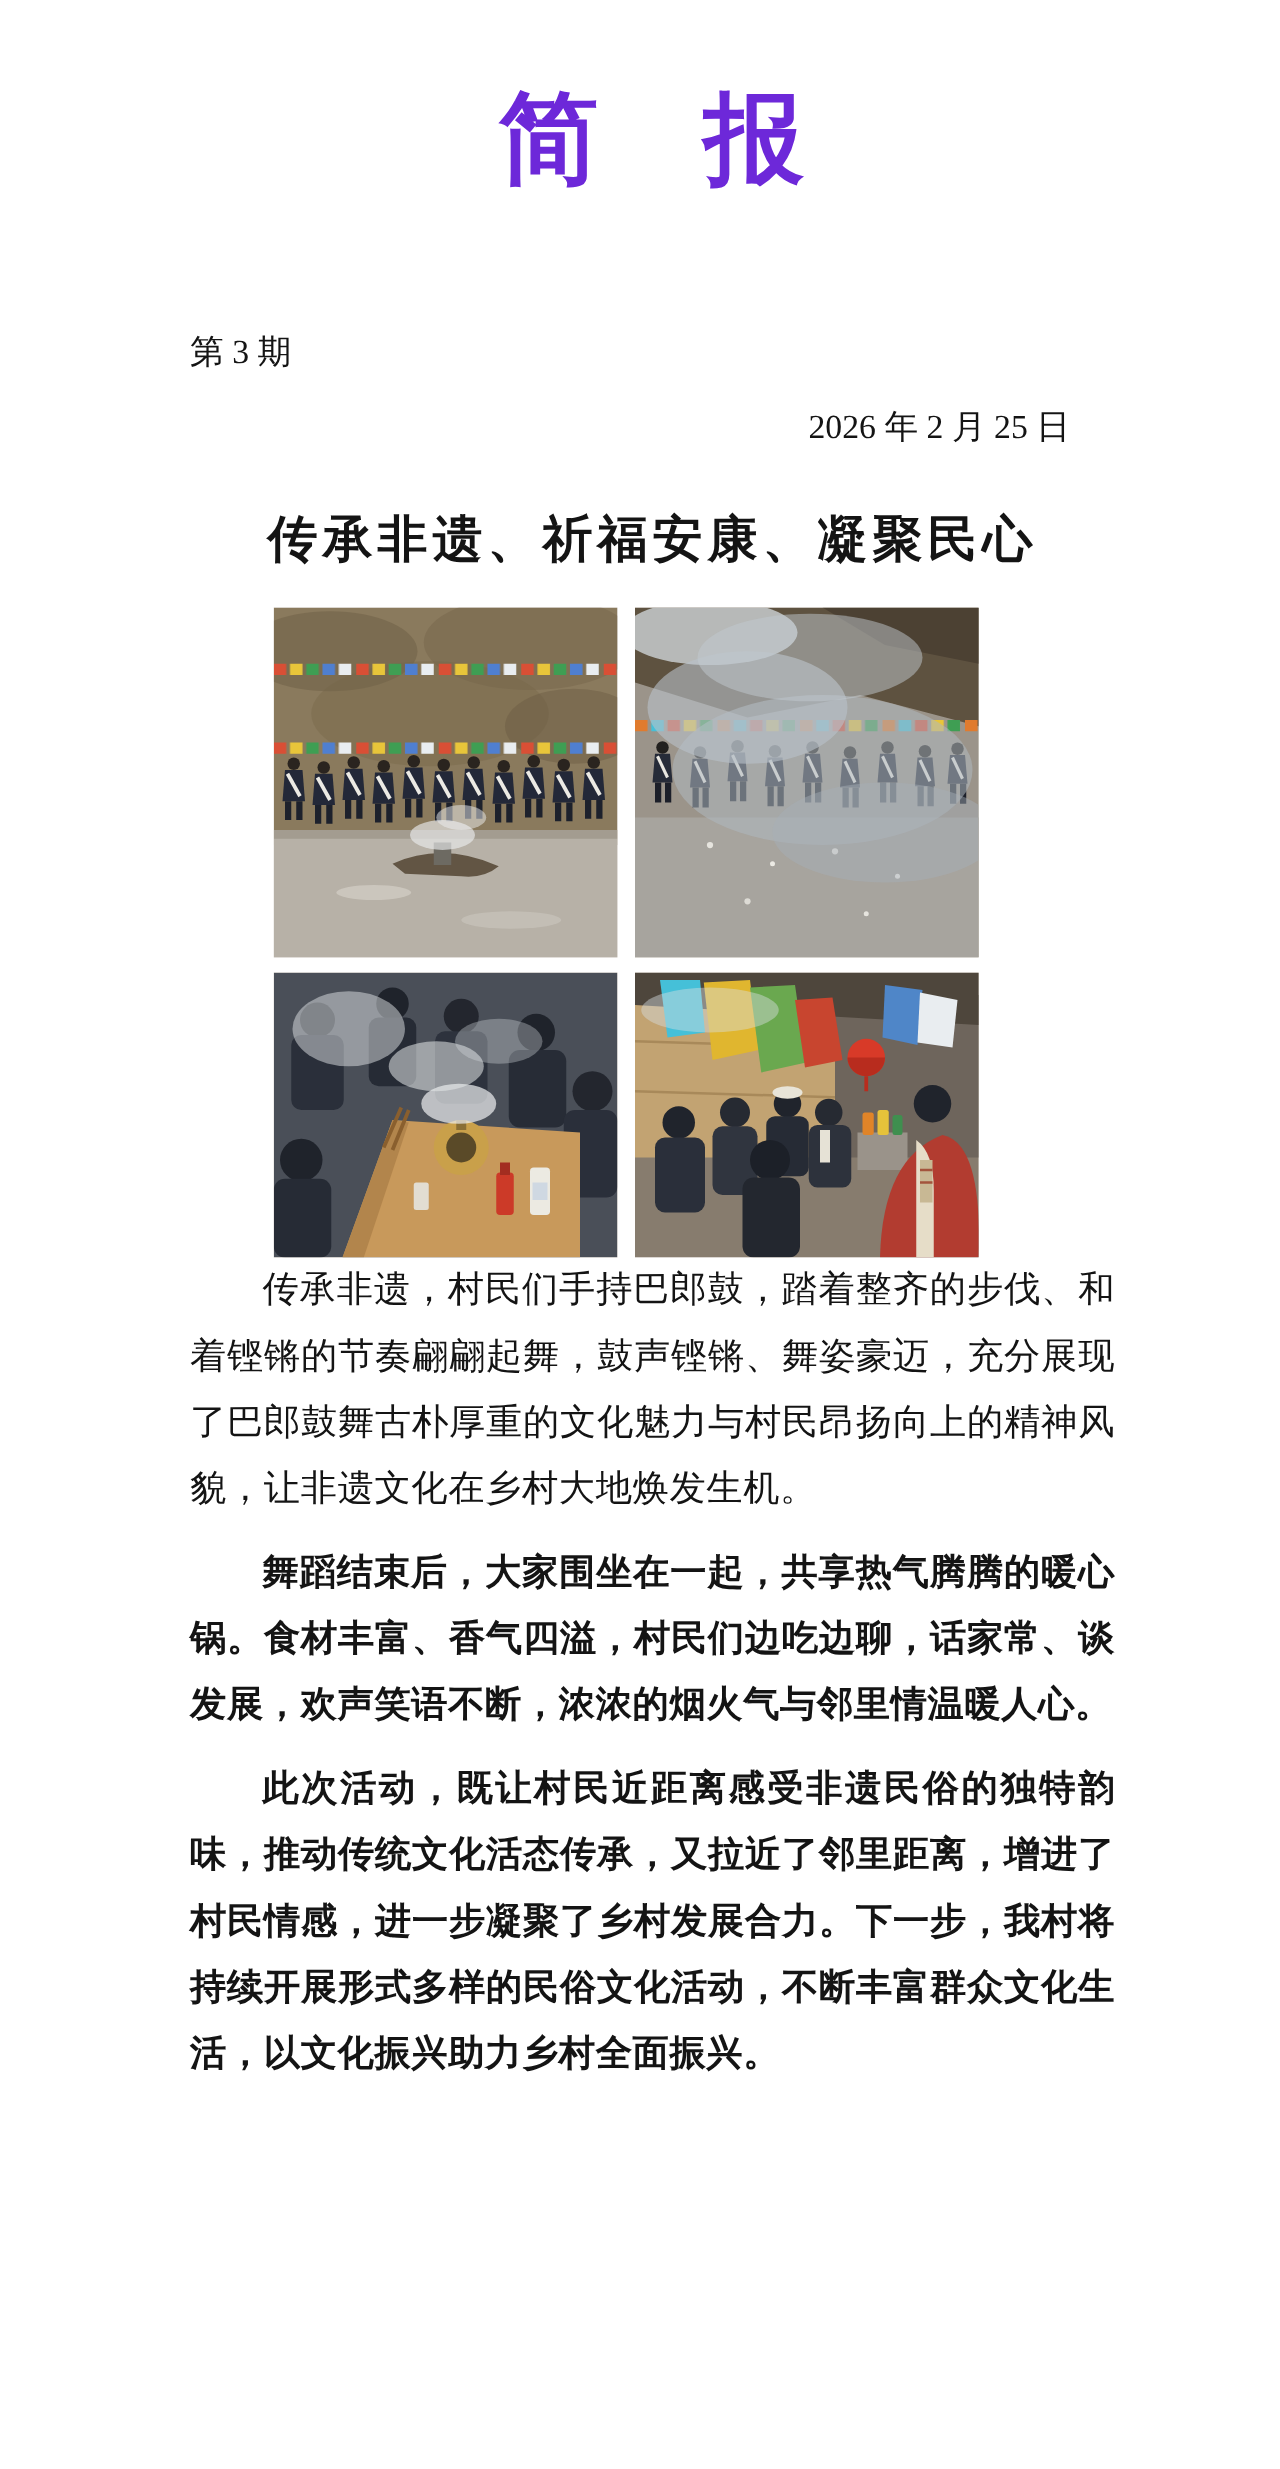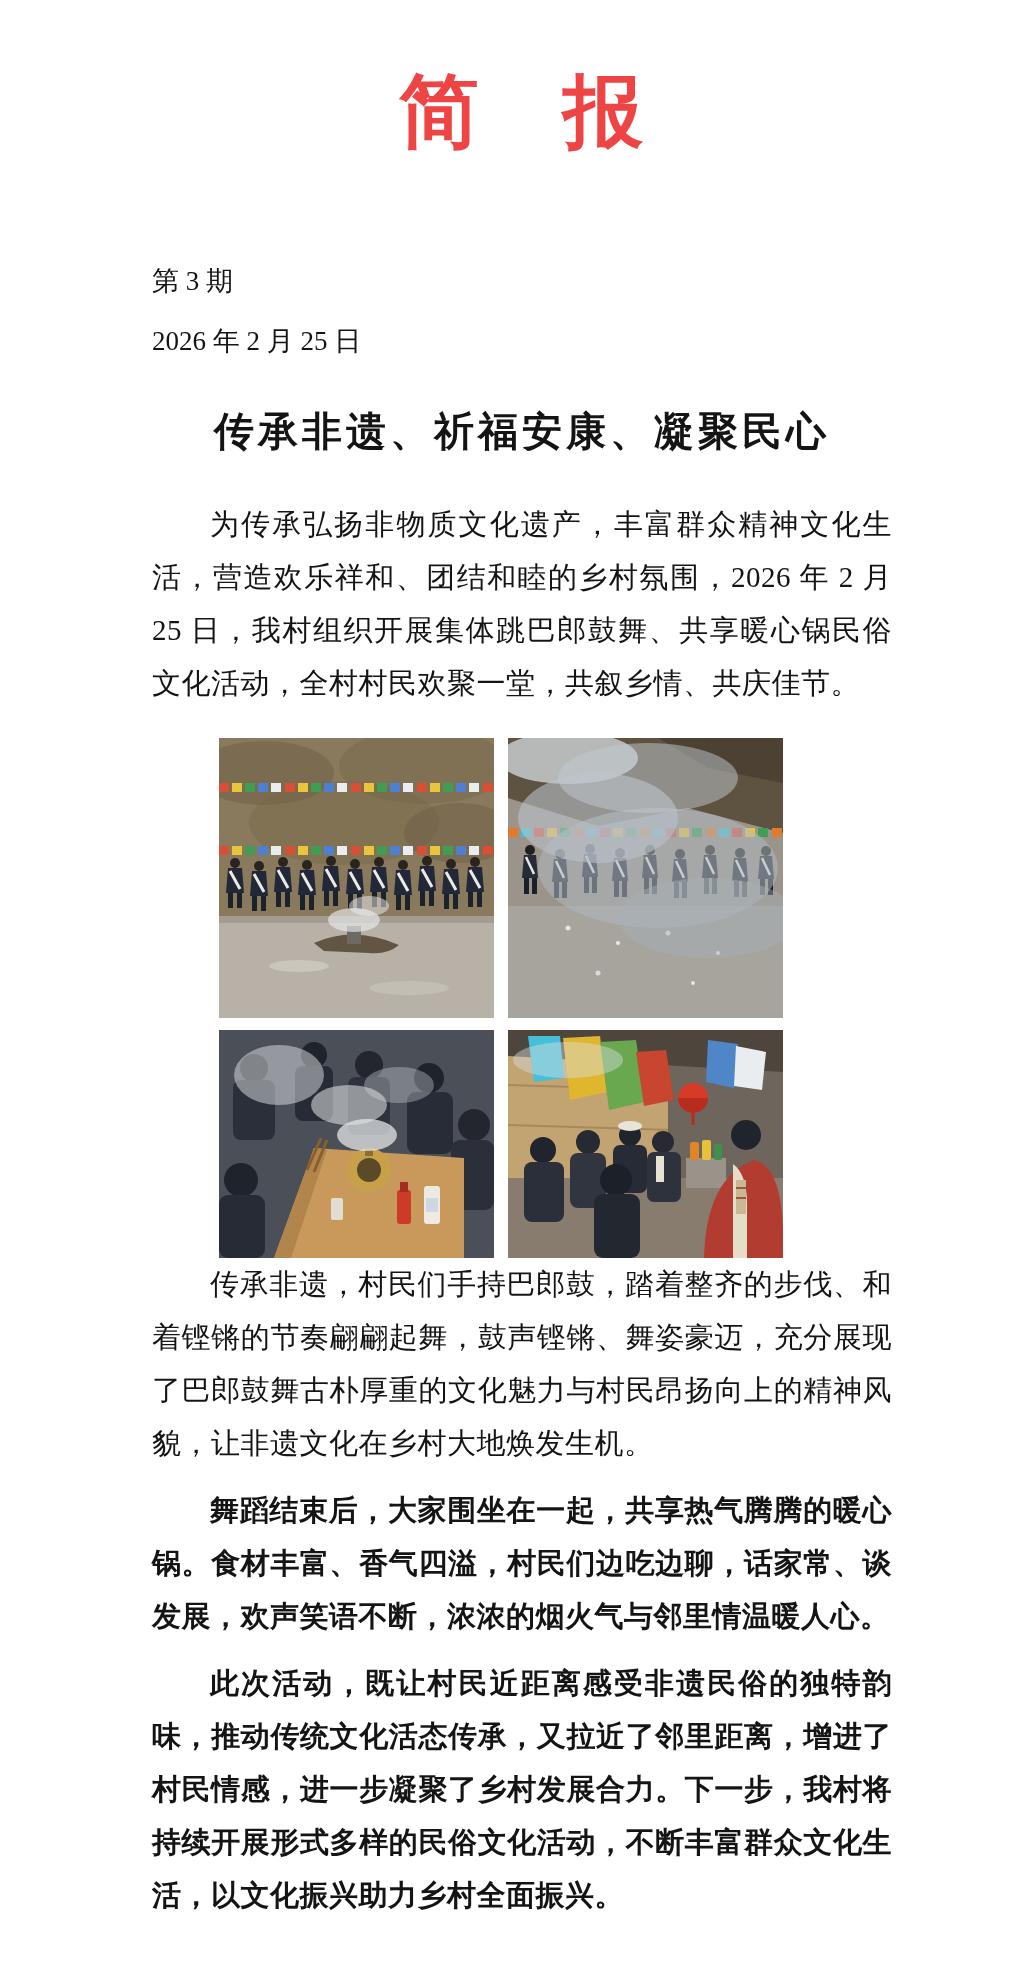--- a/index.html
+++ b/index.html
@@ -5,24 +5,24 @@
   html,body{margin:0;padding:0;background:#ffffff;}
   body{
     width:1024px;height:1975px;overflow:hidden;
     font-family:"Liberation Serif","DejaVu Serif",serif;
     color:#141414;
   }
   .page{box-sizing:border-box;width:1024px;height:1975px;padding:0 132px 0 152px;}
   .doc-title{
     margin:68px 0 0 0;text-align:center;
     font-size:80px;line-height:1.12;font-weight:bold;
-    color:#ef4444;letter-spacing:2px;
+    color:#6d28d9;letter-spacing:2px;
   }
   .issue-line{margin-top:104px;text-align:left;font-size:27px;line-height:38px;}
-  .date-line{margin-top:22px;text-align:left;padding-right:36px;font-size:27px;line-height:38px;}
+  .date-line{margin-top:22px;text-align:right;padding-right:36px;font-size:27px;line-height:38px;}
   .headline{
     margin:46px 0 0 0;text-align:center;
     font-size:40px;line-height:52px;font-weight:700;letter-spacing:4px;
   }
   .body-text p{
     margin:0;font-size:29px;line-height:53px;
     text-align:justify;text-indent:2em;letter-spacing:0.5px;
   }
   .body-text p.para-1{margin-top:40px;}
   .body-text p + p{margin-top:14px;font-weight:bold;}
@@ -44,21 +44,20 @@
 
   <h1 class="doc-title">简　报</h1>
 
   <div class="issue-line">第 3 期</div>
 
   <div class="date-line">2026 年 2 月 25 日</div>
 
   <h2 class="headline">传承非遗、祈福安康、凝聚民心</h2>
 
   <div class="body-text">
-    <p class="para-1">为传承弘扬非物质文化遗产，丰富群众精神文化生活，营造欢乐祥和、团结和睦的乡村氛围，2026 年 2 月 25 日，我村组织开展集体跳巴郎鼓舞、共享暖心锅民俗文化活动，全村村民欢聚一堂，共叙乡情、共庆佳节。</p>
 
     <div class="photo-grid">
 
       <div class="photo row-top">
         <svg viewBox="0 0 275 280" preserveAspectRatio="none">
           <defs>
             <pattern id="flA" width="66" height="9" patternUnits="userSpaceOnUse">
               <rect x="0" width="10" height="9" fill="#d94f35"></rect>
               <rect x="13" width="10" height="9" fill="#e8c53a"></rect>
               <rect x="26" width="10" height="9" fill="#3f9e53"></rect>

